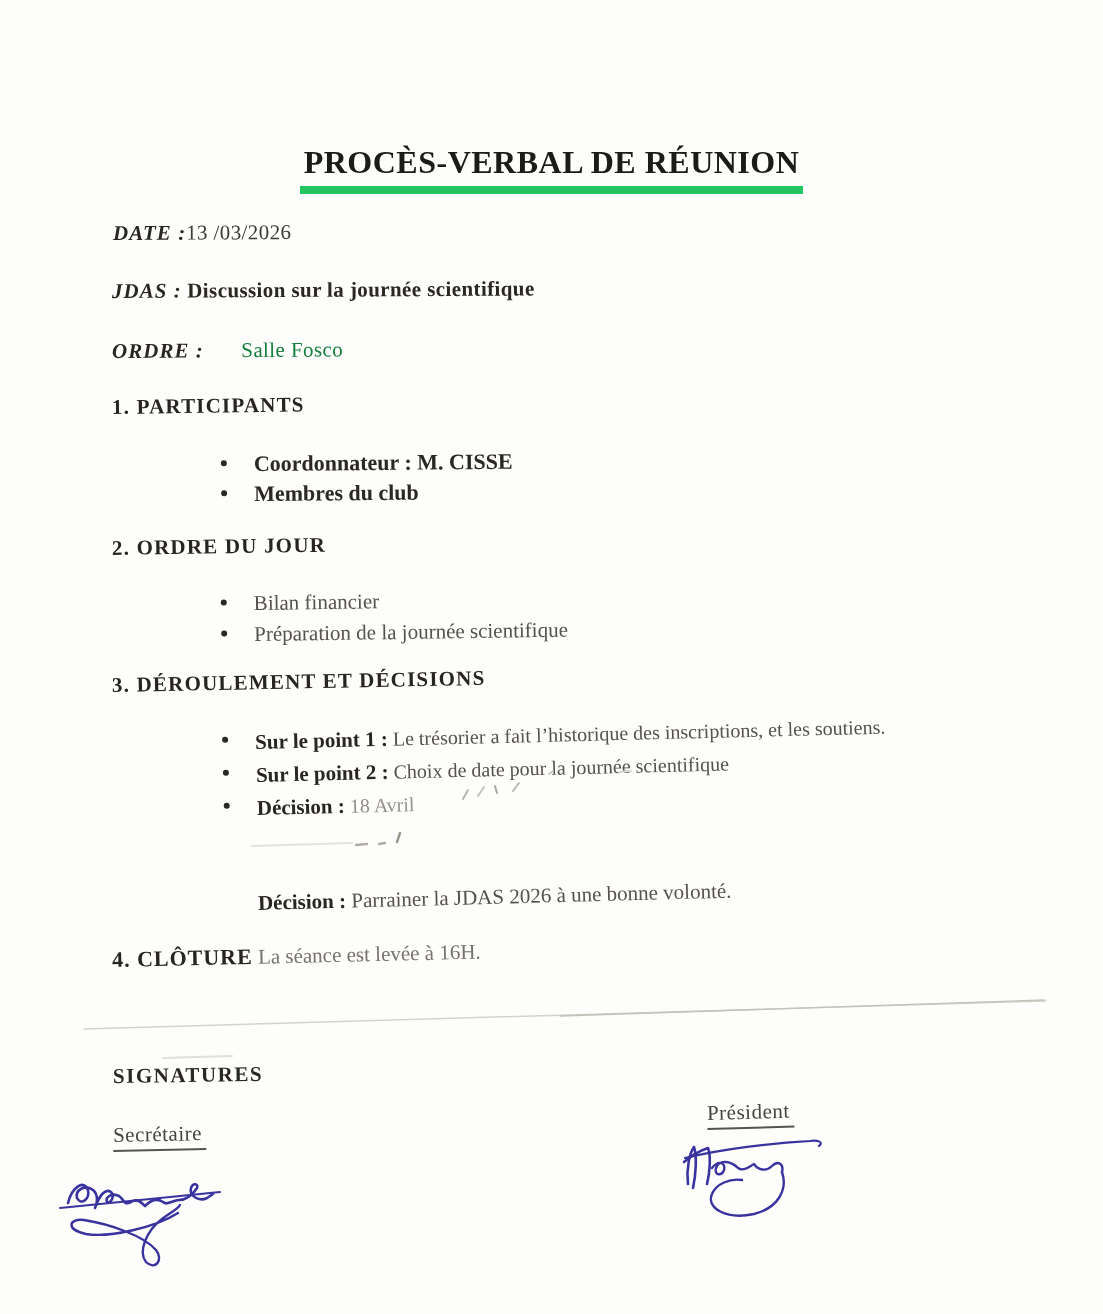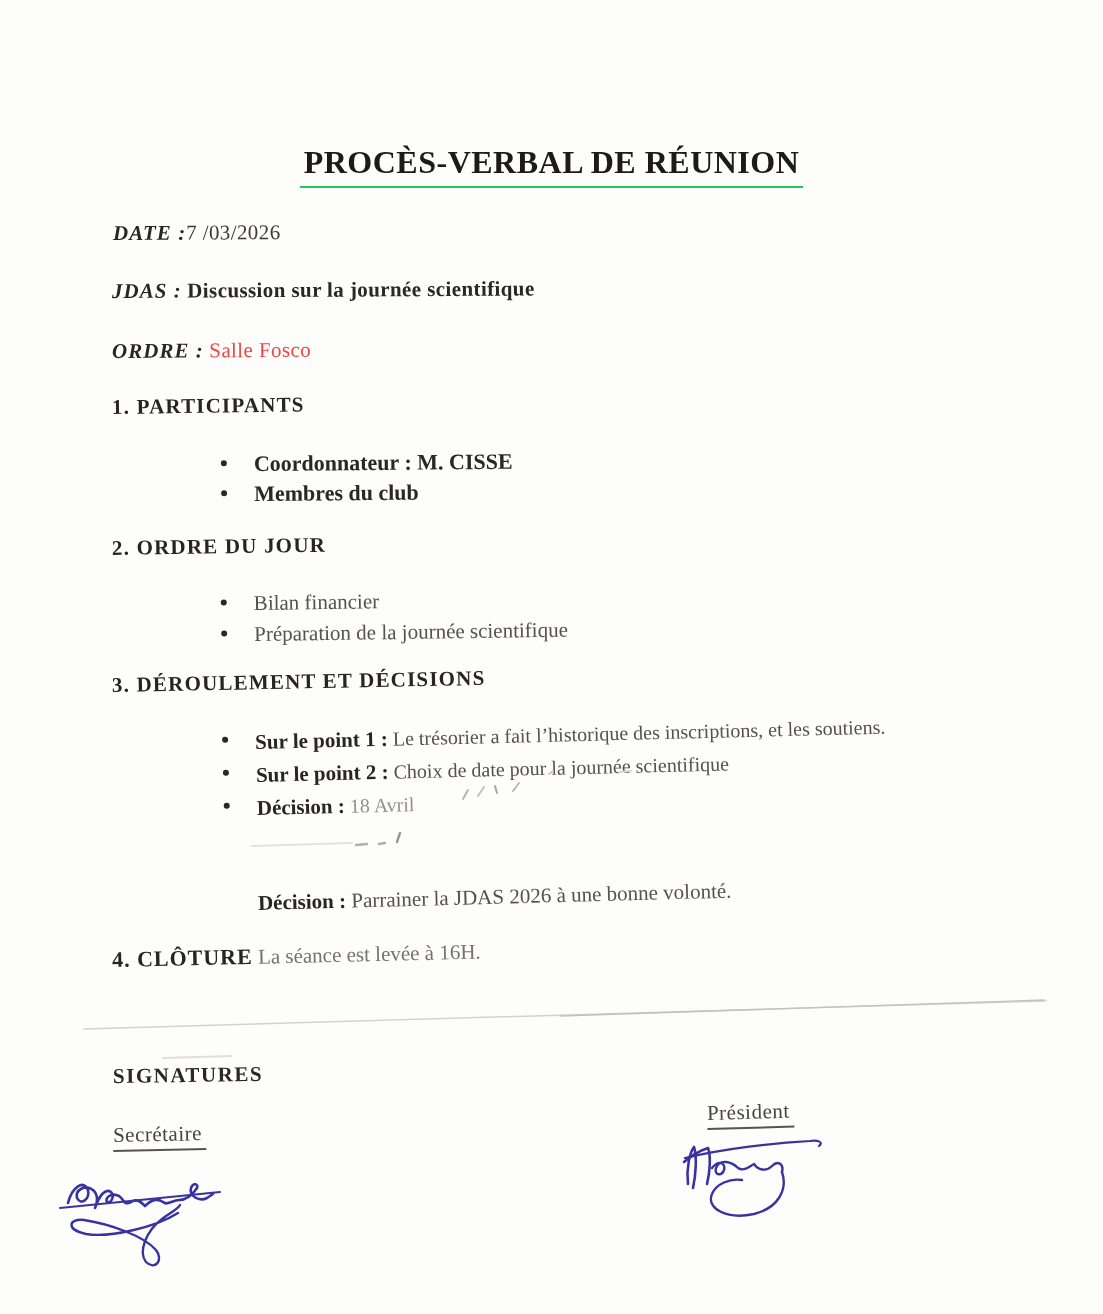--- a/index.html
+++ b/index.html
@@ -21,29 +21,29 @@
     font-family:"Liberation Serif", serif;
     color:var(--ink-dark);
   }
   .abs { position:absolute; transform-origin:left center; }
 
   .doc-title-wrap { left:0; right:0; top:144px; text-align:center; }
   .doc-title {
     display:inline-block;
     font-size:32px; font-weight:bold; letter-spacing:0.5px;
     color:#1d1b19;
-    border-bottom:2px solid #22c55e;
+    border-bottom:8px solid #22c55e;
     padding:0 4px 5px 4px;
   }
 
   .field-row { font-size:21px; letter-spacing:0.4px; white-space:nowrap; }
   .field-label { font-weight:bold; color:#29261f; letter-spacing:1px;font-style:italic; }
   .field-value { color:#3d3a35; }
   .field-value.bold { font-weight:bold; color:#2b2822; }
-  .field-value.light { color:#ef4444; }
+  .field-value.light { color:#15803d;margin-left:32px; }
 
   .section-heading {
     font-size:21px; font-weight:bold; letter-spacing:1.2px;
     color:#282520; white-space:nowrap;
   }
 
   .bullet-list { list-style:none; }
   .bullet-item { position:relative; white-space:nowrap; }
   .bullet-item::before {
     content:""; position:absolute; left:-33px; top:0.52em;
@@ -85,21 +85,21 @@
 </head>
 <body>
 
 <div class="page">
 
   <div class="abs doc-title-wrap">
     <span class="doc-title">PROCÈS-VERBAL DE RÉUNION</span>
   </div>
 
   <div class="abs field-row" style="left:113px; top:221px; transform:rotate(-0.3deg);">
-    <span class="field-label">DATE :</span><span class="field-value">7 /03/2026</span>
+    <span class="field-label">DATE :</span><span class="field-value">13 /03/2026</span>
   </div>
 
   <div class="abs field-row" style="left:112px; top:279px; transform:rotate(-0.35deg);">
     <span class="field-label">JDAS :</span>
     <span class="field-value bold">Discussion sur la journée scientifique</span>
   </div>
 
   <div class="abs field-row" style="left:112px; top:339px; transform:rotate(-0.4deg);">
     <span class="field-label">ORDRE :</span>
     <span class="field-value light">Salle Fosco</span>

